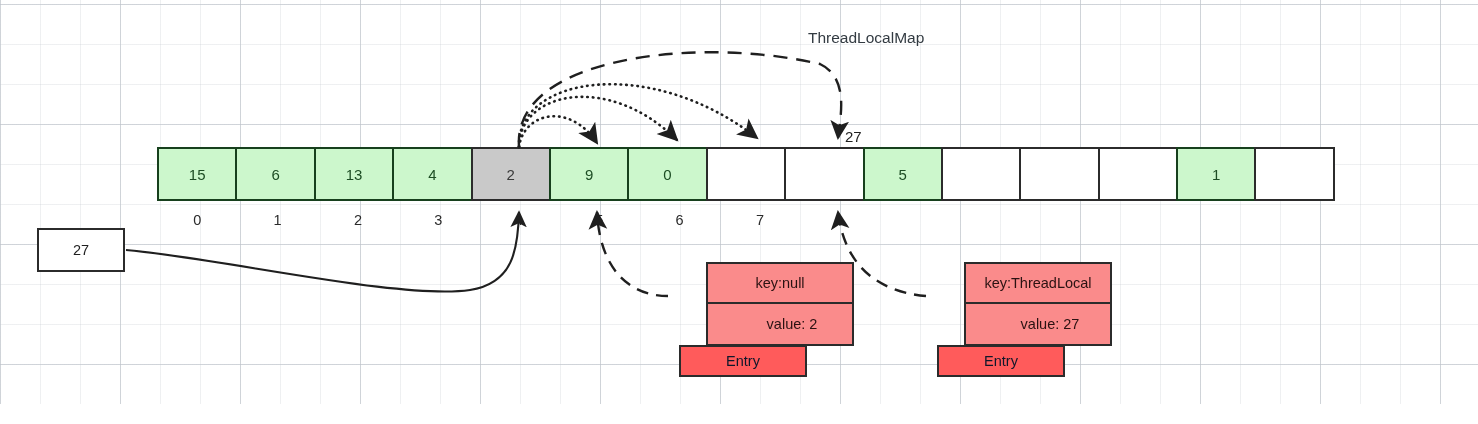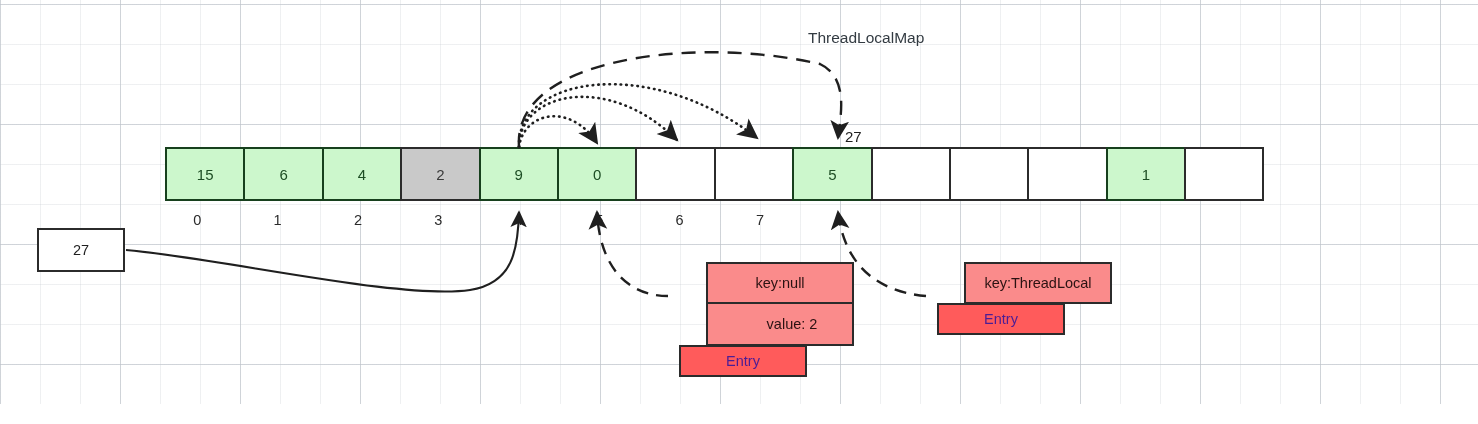--- a/index.html
+++ b/index.html
@@ -56,21 +56,21 @@
     box-sizing: border-box;
     border: 2px solid #2b2b2b;
     margin-left: -2px;
     display: flex;
     align-items: center;
     justify-content: center;
     font-size: 15px;
     background: #ffffff;
     color: #1f1f1f;
   }
-  .cell:first-child { margin-left: 8px; }
+  .cell:first-child { margin-left: 0; }
   .cell.green {
     background: #ccf7cc;
     border-color: #17401d;
     color: #1d4d24;
   }
   .cell.gray {
     background: #c9c9c9;
     border-color: #2b2b2b;
     color: #3a3a3a;
   }
@@ -135,21 +135,21 @@
     width: 128px;
     height: 32px;
     margin-left: 10px;
     margin-top: -1px;
     border: 2px solid #2b2b2b;
     background: #ff5b5b;
     display: flex;
     align-items: center;
     justify-content: center;
     font-size: 14.5px;
-    color: #4c1d95;
+    color: #0f172a;
   }
   #entry-left  { left: 669px; top: 262px; }
   #entry-right { left: 927px; top: 262px; border-radius: 15px; }
 
   #arrows {
     position: absolute;
     left: 0; top: 0;
     width: 1478px; height: 424px;
     pointer-events: none;
   }
@@ -160,20 +160,23 @@
 <div id="canvas">
 
   <div id="map-title">ThreadLocalMap</div>
 
   <div id="hash-array">
       <div class="cell green">
         <span>15</span>
       </div>
       <div class="cell green">
         <span>6</span>
+      </div>
+      <div class="cell green">
+        <span>13</span>
       </div>
       <div class="cell green">
         <span>4</span>
       </div>
       <div class="cell gray">
         <span>2</span>
       </div>
       <div class="cell green">
         <span>9</span>
       </div>
@@ -232,20 +235,23 @@
     </div>
     <div class="tag">
       <span>Entry</span>
     </div>
   </div>
 
   <div class="entry" id="entry-right">
     <div class="row first">
       <span>key:ThreadLocal</span>
     </div>
+    <div class="row second">
+      <span>value: 27</span>
+    </div>
     <div class="tag">
       <span>Entry</span>
     </div>
   </div>
 
   <svg id="arrows" viewBox="0 0 1478 424">
     <defs>
       <marker id="ah" markerWidth="9" markerHeight="9" refX="7.2" refY="4.5" orient="auto" markerUnits="strokeWidth">
         <path d="M0,0.6 L8,4.5 L0,8.4 L1.9,4.5 Z" fill="#1f1f1f"></path>
       </marker>

